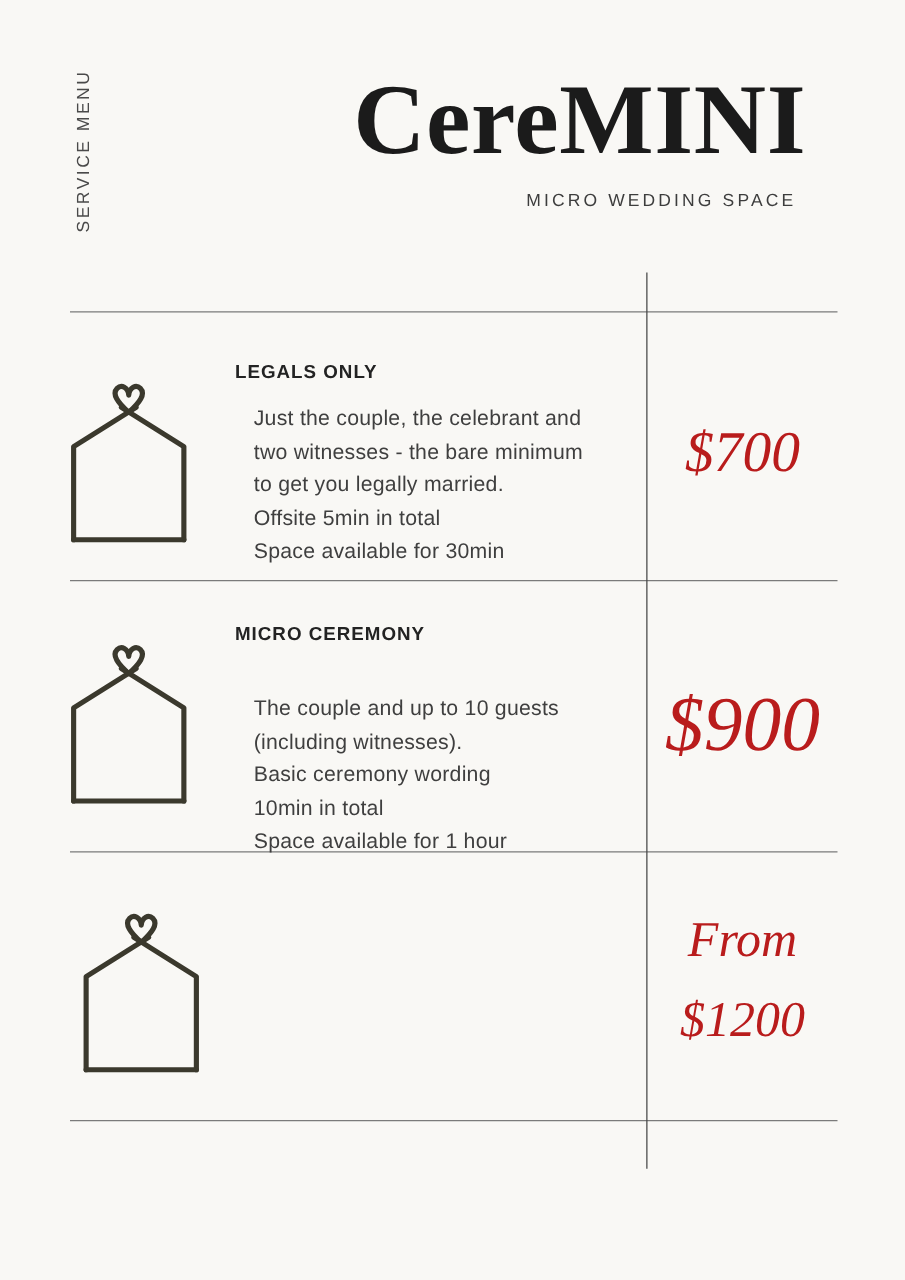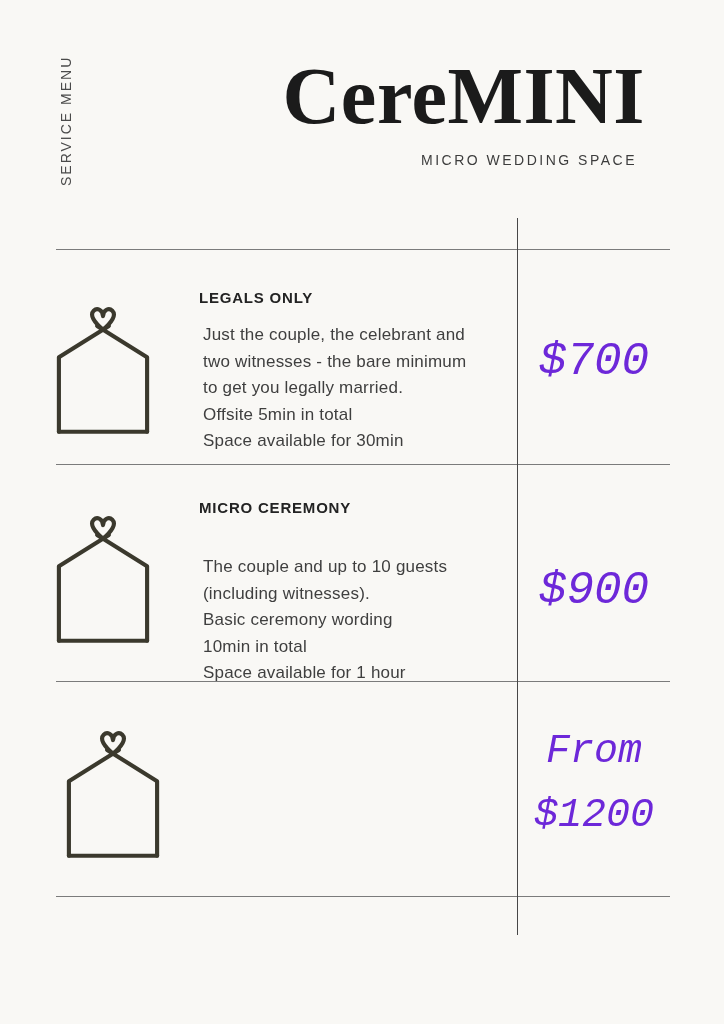--- a/index.html
+++ b/index.html
@@ -90,21 +90,21 @@
     position: absolute;
     width: 98px;
     height: 130px;
   }
   .icon-1 { left: 54px; top: 306px; }
   .icon-2 { left: 54px; top: 515px; }
   .icon-3 { left: 64px; top: 730px; }
 
   .service-name {
     position: absolute;
-    left: 199px;
+    left: 188px;
     margin: 0;
     font-size: 15px;
     font-weight: 700;
     letter-spacing: 0.8px;
     color: #232323;
     white-space: nowrap;
   }
   .name-1 { top: 289px; }
   .name-2 { top: 499px; }
   .name-3 { top: 712px; }
@@ -122,28 +122,28 @@
   }
   .desc-1 { top: 322px; }
   .desc-2 { top: 554px; }
   .desc-3 { top: 744px; }
 
   .price {
     position: absolute;
     left: 518px;
     width: 152px;
     text-align: center;
-    font-family: Liberation Mono, monospace;
+    font-family: Liberation Serif, serif;
     font-style: italic;
-    color: #6d28d9;
+    color: #b91c1c;
     line-height: 1;
     white-space: pre-line;
   }
   .price-1 { top: 339px; font-size: 46px; }
-  .price-2 { top: 568px; font-size: 46px; }
+  .price-2 { top: 549px; font-size: 62px; }
   .price-3 { top: 720px; font-size: 40px; line-height: 64px; }
 
   .svg-defs { position: absolute; width: 0; height: 0; overflow: hidden; }
 </style>
 </head>
 <body>
 
 <svg class="svg-defs" xmlns="http://www.w3.org/2000/svg">
   <symbol id="chapel-heart" viewBox="0 0 100 132">
     <g fill="none" stroke="#3b392d" stroke-width="4.2" stroke-linecap="round" stroke-linejoin="round">

